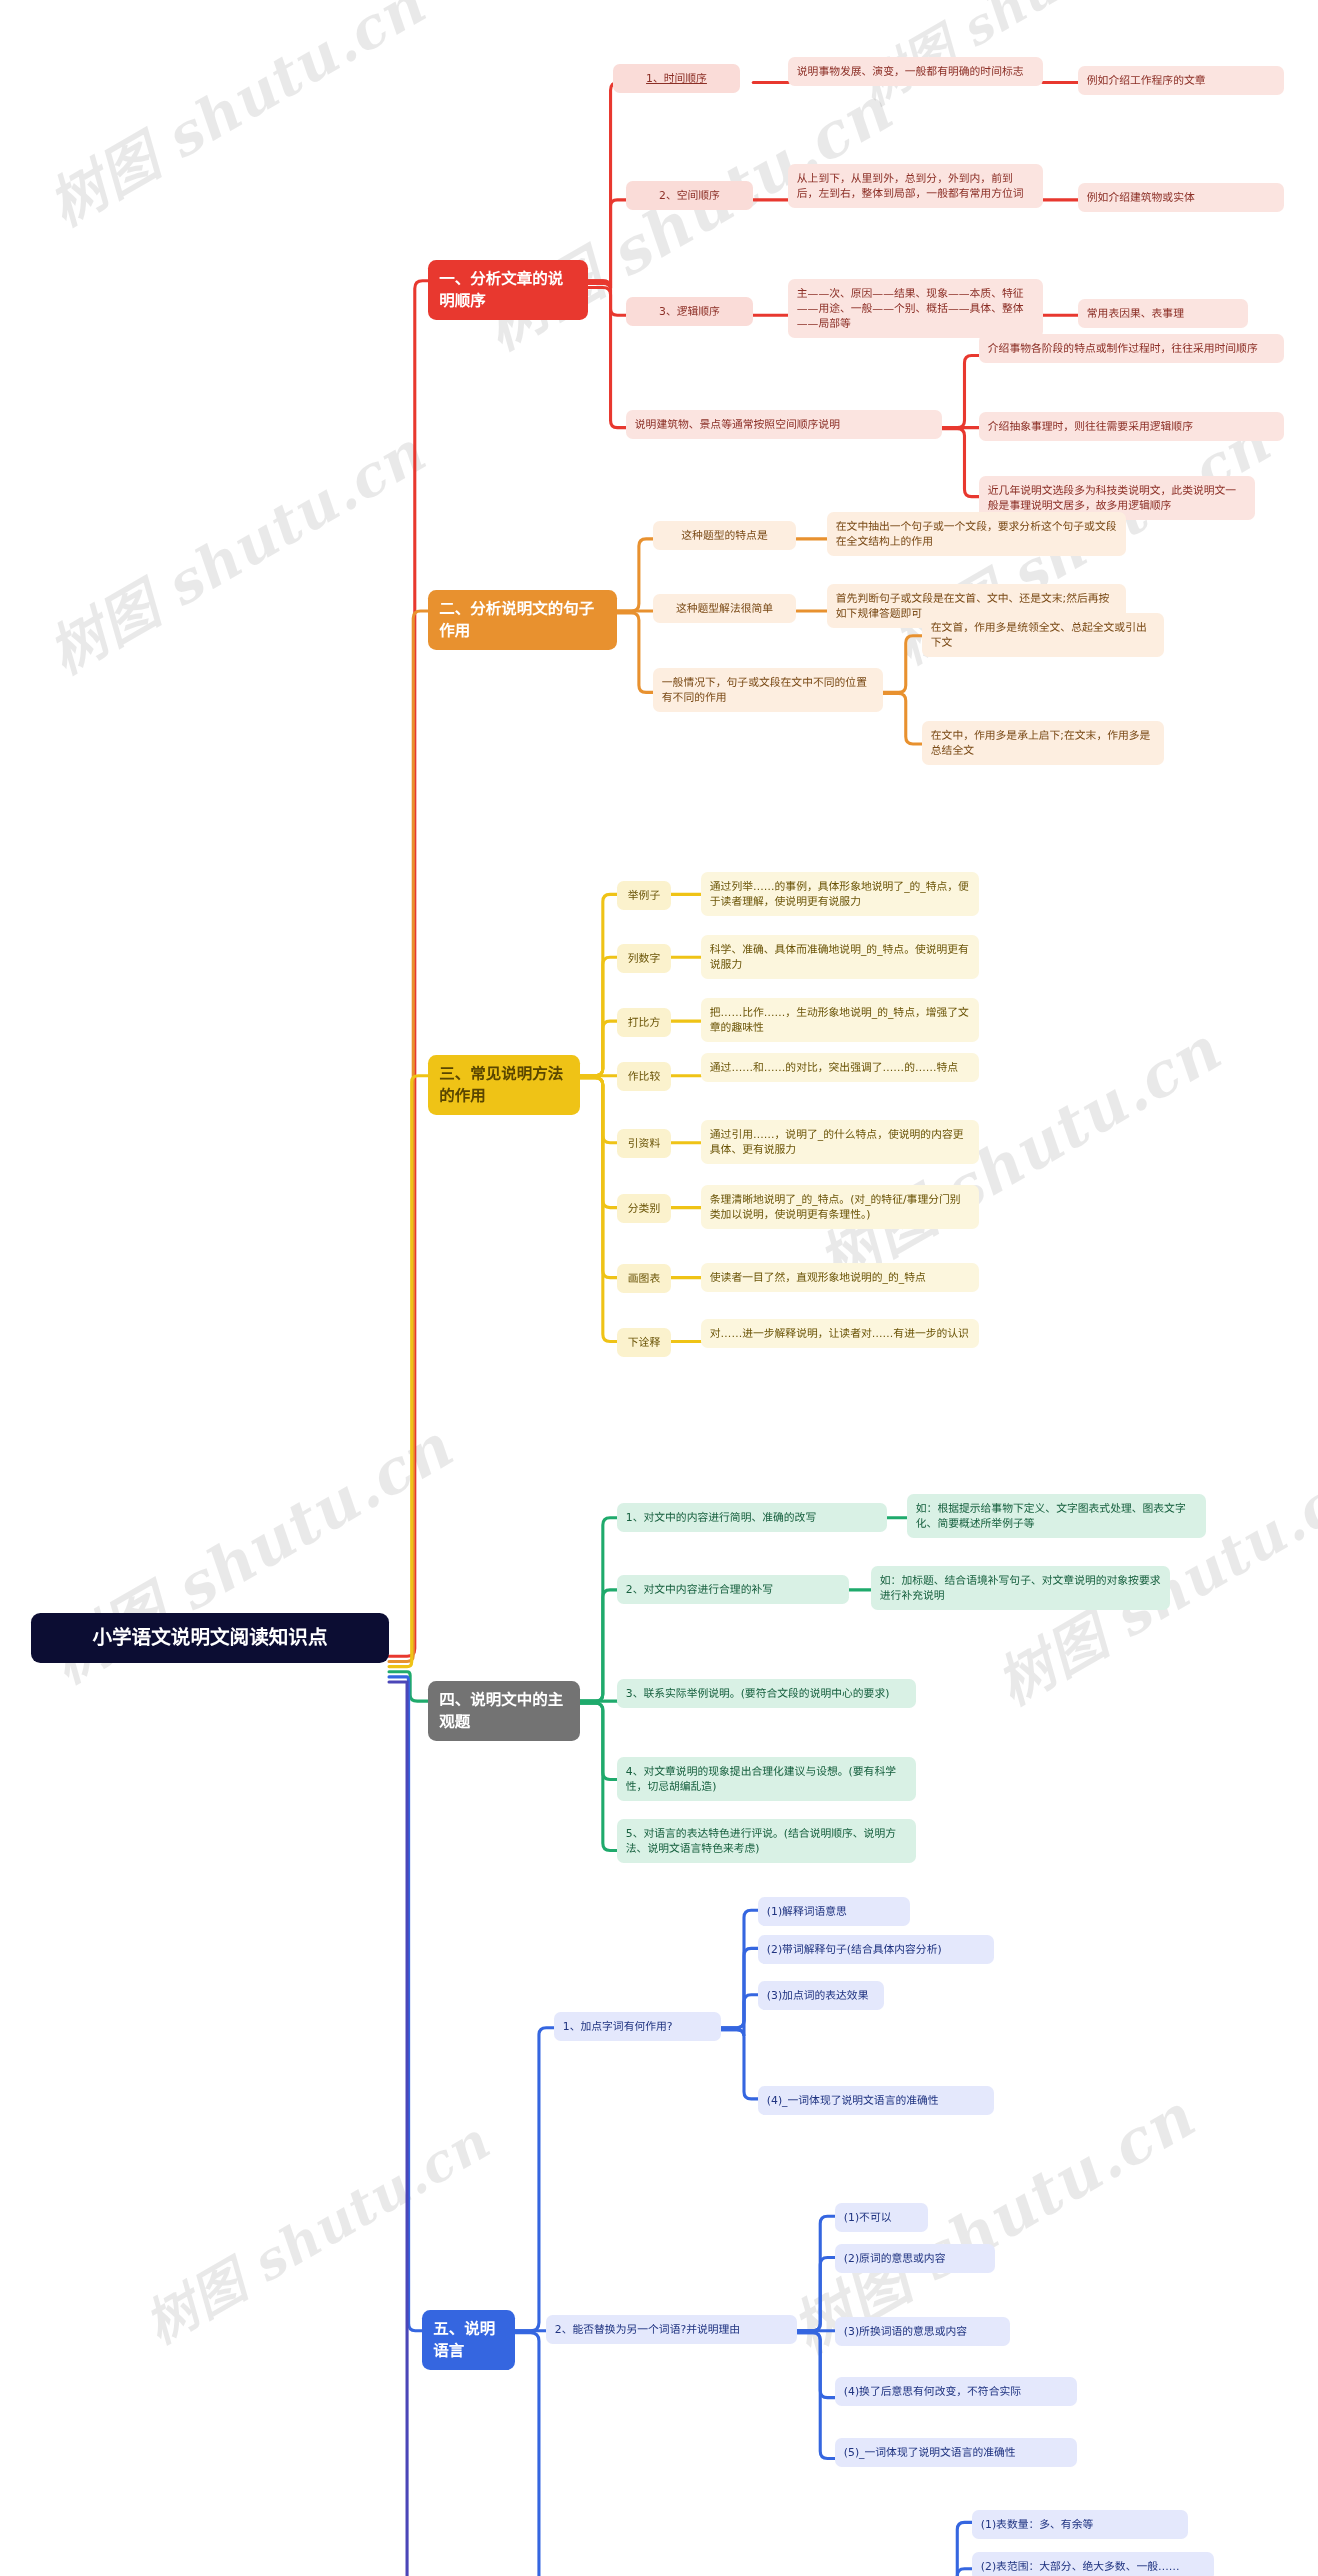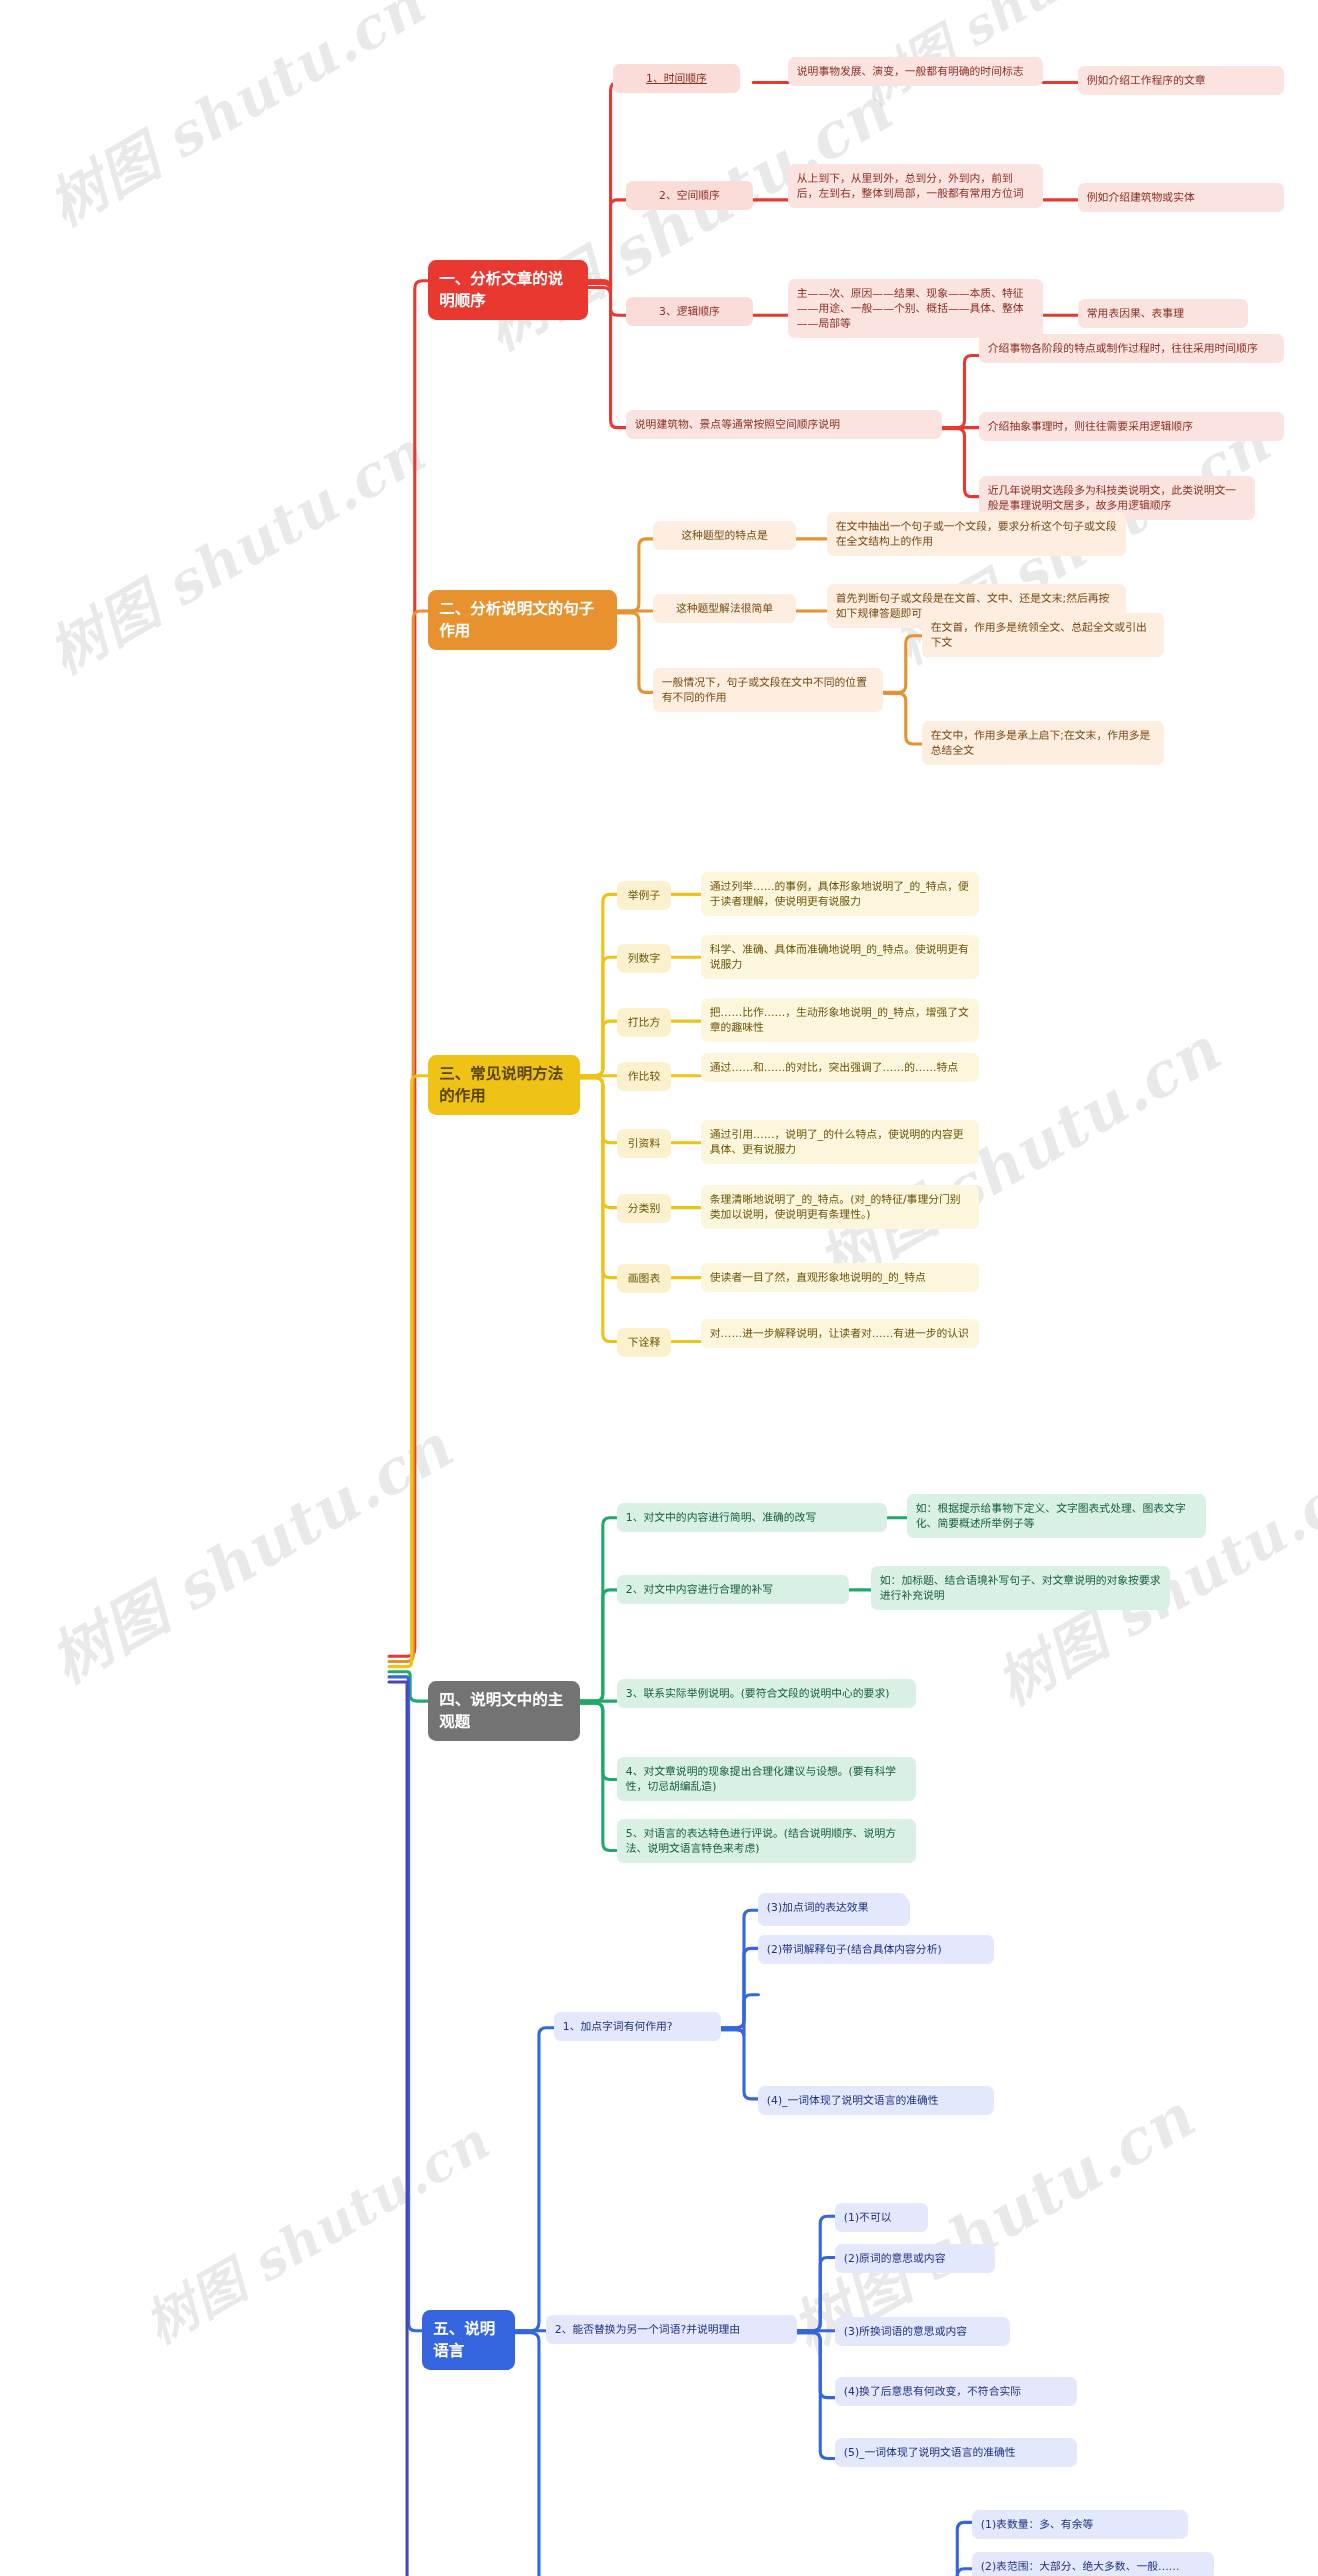--- a/index.html
+++ b/index.html
@@ -162,20 +162,23 @@
       <path d="M1826 5128 H 1844 Q 1858 5128 1858 5142 V 5228 Q 1858 5242 1872 5242 H 1886" stroke="#3566e0"></path>
       <path d="M1826 5128 H 1844 Q 1858 5128 1858 5142 V 5340 Q 1858 5354 1872 5354 H 1886" stroke="#3566e0"></path>
       <path d="M1826 5128 H 1844 Q 1858 5128 1858 5142 V 5460 Q 1858 5474 1872 5474 H 1886" stroke="#3566e0"></path>
 
       <path d="M1384 5744 H 1414 Q 1430 5744 1430 5728 V 5612 Q 1430 5598 1444 5598 H 1458" stroke="#4b46b8"></path>
       <path d="M1384 5744 H 1414 Q 1430 5744 1430 5744 H 1458" stroke="#4b46b8"></path>
       <path d="M1384 5748 H 1414 Q 1430 5748 1430 5762 V 5876 Q 1430 5890 1444 5890 H 1458" stroke="#4b46b8"></path>
     </g>
   </svg>
 
+  <div class="node root" style="left:31px;top:1613px;width:358px;">
+    <span>小学语文说明文阅读知识点</span>
+  </div>
 
   <div class="node b1 red" style="left:428px;top:260px;width:160px;">
     <span>一、分析文章的说明顺序</span>
   </div>
 
   <div class="node bx red center" style="left:613px;top:64px;width:127px;text-decoration:underline;">
     <span>1、时间顺序</span>
   </div>
   <div class="node bx redL" style="left:788px;top:57px;width:255px;">
     <span>说明事物发展、演变，一般都有明确的时间标志</span>
@@ -339,21 +342,21 @@
 
   <div class="node bx blueL" style="left:554px;top:2012px;width:167px;">
     <span>1、加点字词有何作用?</span>
   </div>
   <div class="node bx blueL" style="left:758px;top:1897px;width:152px;">
     <span>(1)解释词语意思</span>
   </div>
   <div class="node bx blueL" style="left:758px;top:1935px;width:236px;">
     <span>(2)带词解释句子(结合具体内容分析)</span>
   </div>
-  <div class="node bx blueL" style="left:758px;top:1893px;width:149px;">
+  <div class="node bx blueL" style="left:758px;top:1981px;width:126px;">
     <span>(3)加点词的表达效果</span>
   </div>
   <div class="node bx blueL" style="left:758px;top:2086px;width:236px;">
     <span>(4)_一词体现了说明文语言的准确性</span>
   </div>
 
   <div class="node bx blueL" style="left:546px;top:2315px;width:251px;">
     <span>2、能否替换为另一个词语?并说明理由</span>
   </div>
   <div class="node bx blueL" style="left:835px;top:2203px;width:93px;">

